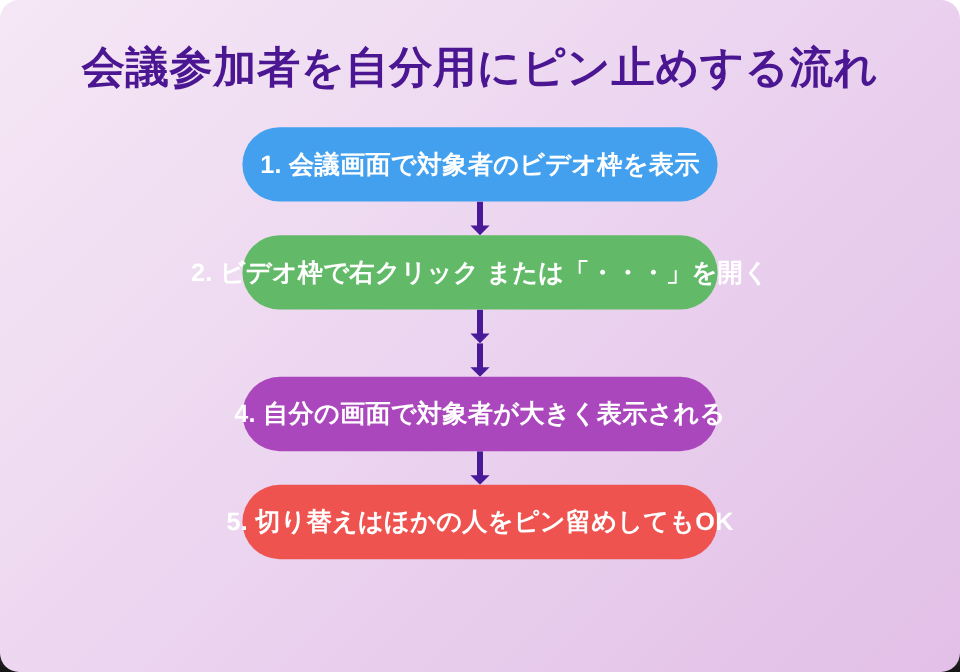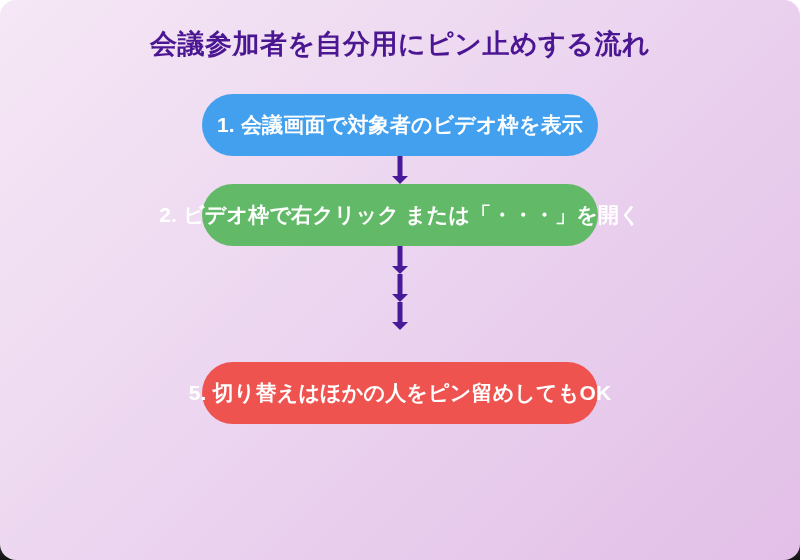--- a/index.html
+++ b/index.html
@@ -17,23 +17,23 @@
     position: absolute;
     inset: 0;
     width: 800px;
     height: 560px;
     border-radius: 16px;
     background: linear-gradient(135deg, #f5e7f5 0%, #ecd6f0 45%, #e2bfe7 100%);
     overflow: hidden;
   }
 
   .title {
-    margin-top: 28px;
+    margin-top: 40px;
     text-align: center;
-    font-size: 27px;
+    font-size: 36px;
     line-height: 32px;
     font-weight: bold;
     color: #4a1691;
     letter-spacing: 0.5px;
   }
 
   .flow {
     margin-top: 34px;
     display: flex;
     flex-direction: column;
@@ -100,25 +100,26 @@
     </div>
 
 
     <div class="arrow">
       <svg width="18" height="28" viewBox="0 0 18 28" aria-hidden="true">
         <rect class="arrow-fill" x="6.5" y="0" width="5" height="21" fill="#481a99"></rect>
         <polygon class="arrow-fill" points="1,20 17,20 9,28" fill="#481a99"></polygon>
       </svg>
     </div>
 
+    <div class="step" style="background: rgb(171, 71, 188);">4. 自分の画面で対象者が大きく表示される</div>
 
     <div class="arrow">
       <svg width="18" height="28" viewBox="0 0 18 28" aria-hidden="true">
         <rect class="arrow-fill" x="6.5" y="0" width="5" height="21" fill="#481a99"></rect>
         <polygon class="arrow-fill" points="1,20 17,20 9,28" fill="#481a99"></polygon>
       </svg>
     </div>
 
-    <div class="step" style="background: rgb(238, 83, 79); margin-top: 32px;">5. 切り替えはほかの人をピン留めしてもOK</div>
+    <div class="step" style="background: rgb(238, 83, 79);">5. 切り替えはほかの人をピン留めしてもOK</div>
 
   </div>
 
 </div>
 
 </body></html>

